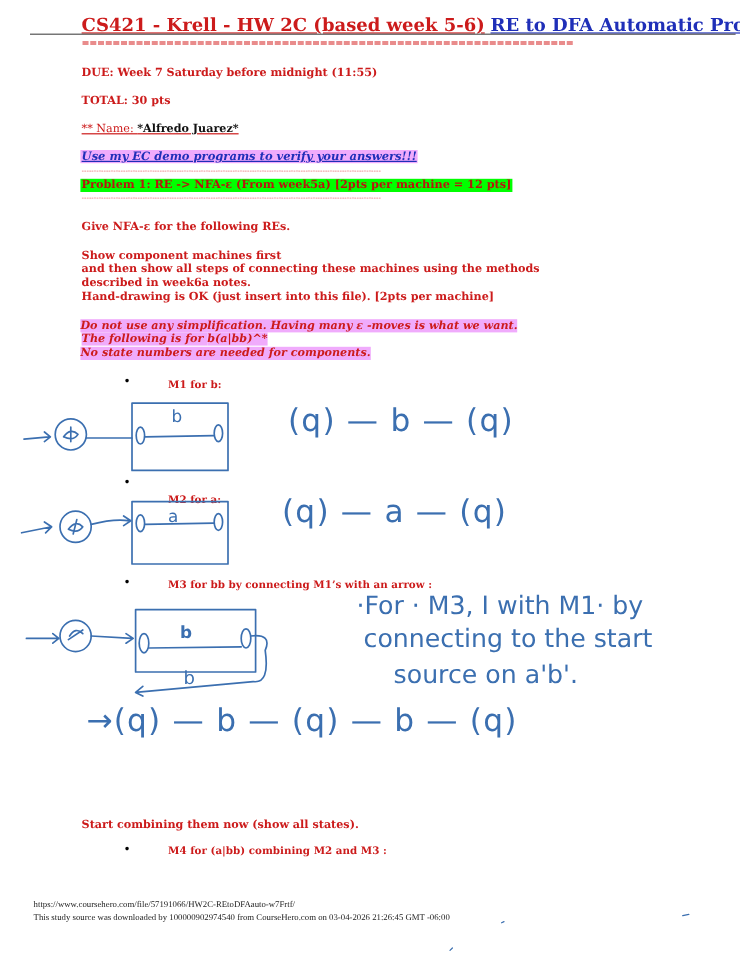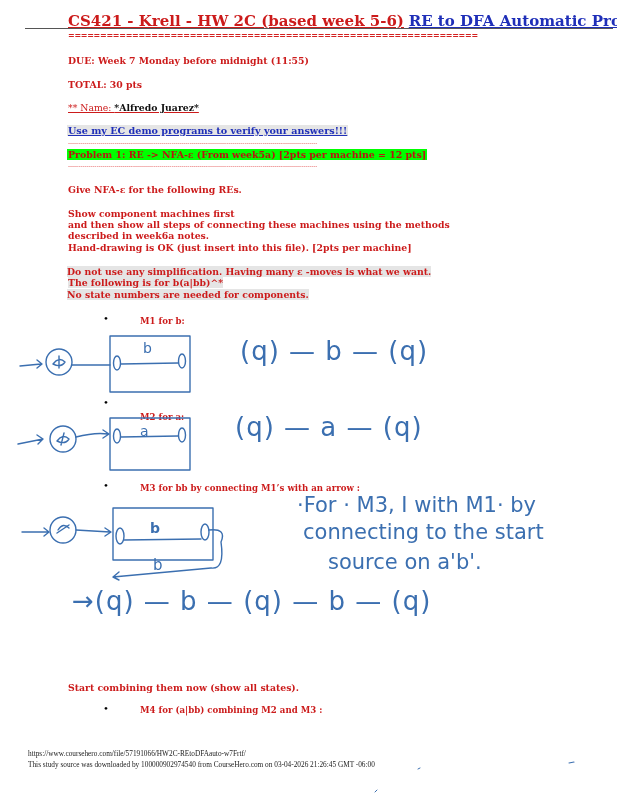--- a/index.html
+++ b/index.html
@@ -2,21 +2,21 @@
 <html><head>
 <meta charset="utf-8">
 <style>
   html, body { margin:0; padding:0; background:#ffffff; }
   body { width:617px; height:799px; position:relative; overflow:hidden;
          font-family:"DejaVu Serif", "Liberation Serif", serif; }
   .abs { position:absolute; }
   .red { color:#cc1b1b; font-weight:bold; }
   .blue { color:#1f2fb8; font-weight:bold; }
   .t { font-size:9.3px; line-height:11px; white-space:nowrap; }
-  .hl-yellow { background:#e5e5e5; }
+  .hl-yellow { background:#f0abfc;font-style:italic; }
   .hl-green { background:#00ff00; }
   .u { text-decoration:underline; }
   .rule { position:absolute; left:25px; width:588px; height:1px; background:#555; }
   .dots { position:absolute; font-size:6px; color:#e04a4a; letter-spacing:0px; white-space:nowrap; overflow:hidden; }
   .eqs { position:absolute; font-size:8px; color:#d42020; font-weight:bold; white-space:nowrap; overflow:hidden; letter-spacing:-0.3px; }
   .bullet { position:absolute; font-size:10px; color:#000; }
   .footer { font-family:"Liberation Serif", serif; font-size:7.3px; color:#222; white-space:nowrap; }
   svg.ink { position:absolute; overflow:visible; }
   svg.ink path, svg.ink line, svg.ink rect, svg.ink ellipse, svg.ink circle, svg.ink polyline {
     stroke:#3b6fb0; fill:none; stroke-width:1.4; stroke-linecap:round; stroke-linejoin:round; }
@@ -25,21 +25,21 @@
 </head>
 <body>
 
 <div class="abs t" style="left:68px; top:16px; font-size:15px;">
   <span class="red u">CS421 - Krell - HW 2C (based week 5-6)</span>
   <span class="blue u">RE to DFA Automatic Process</span>
 </div>
 <div class="rule" style="top:28px;"></div>
 <div class="eqs" style="left:68px; top:30px; width:410px;">==========================================================================</div>
 
-<div class="abs t red" style="left:68px; top:55px;">DUE:   Week 7 Monday before midnight (11:55)</div>
+<div class="abs t red" style="left:68px; top:55px;">DUE:   Week 7 Saturday before midnight (11:55)</div>
 <div class="abs t red" style="left:68px; top:79px;">TOTAL: 30 pts</div>
 <div class="abs t u" style="left:68px; top:102px; text-decoration-color:#cc1b1b;">
   <span class="red" style="font-weight:normal;">** Name: </span><span style="color:#111; font-weight:bold;">*Alfredo Juarez*</span>
 </div>
 
 <div class="abs t hl-yellow blue u" style="left:67px; top:125px; font-size:9.6px; padding:0 1px;">Use my EC demo programs to verify your answers!!!</div>
 <div class="dots" style="left:68px; top:139px; width:290px;">---------------------------------------------------------------------------------------------------------------------------</div>
 <div class="abs t hl-green red" style="left:67px; top:149px; font-size:9.4px; padding:0 1px; color:#b8150f;">Problem 1: RE -&gt; NFA-ε (From week5a) [2pts per machine = 12 pts]</div>
 <div class="dots" style="left:68px; top:162px; width:285px;">---------------------------------------------------------------------------------------------------------------------------</div>
 

